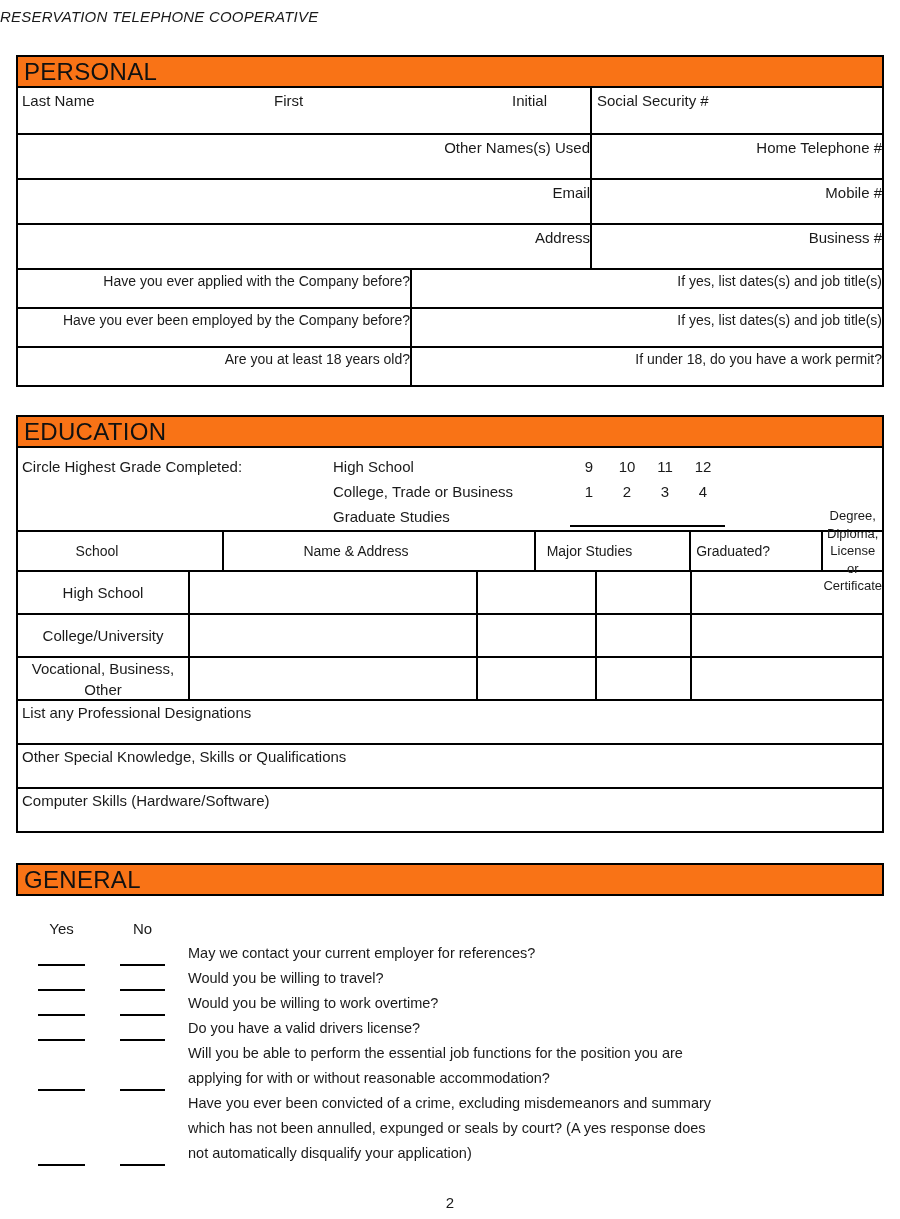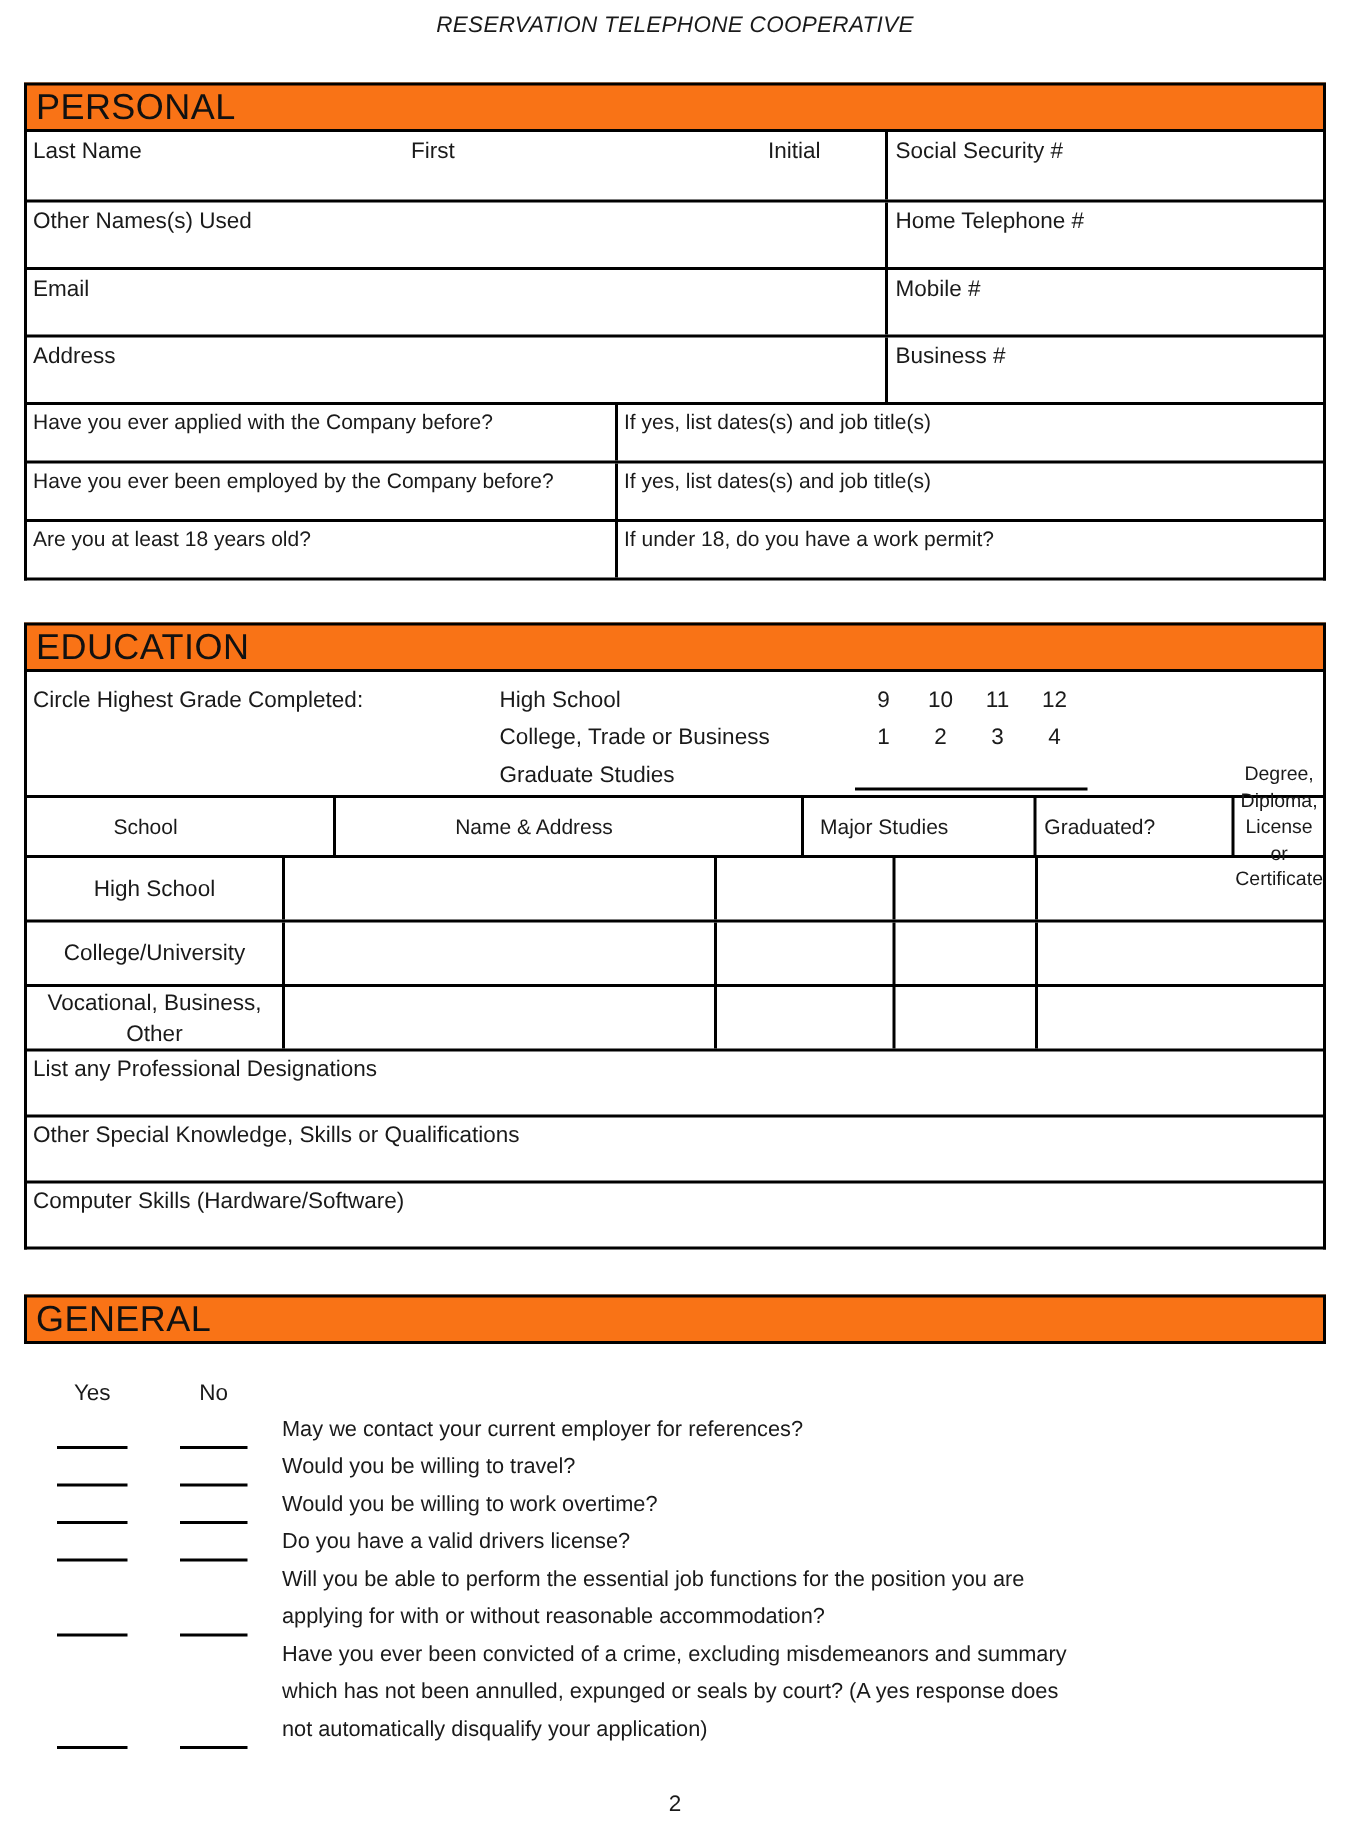--- a/index.html
+++ b/index.html
@@ -3,38 +3,38 @@
 <meta charset="utf-8">
 <style>
   html,body { margin:0; padding:0; background:#ffffff; }
   body {
     width:900px; height:1219px; position:relative;
     font-family:"Liberation Sans", sans-serif;
     color:#1a1a1a;
   }
   .doc-title {
     position:absolute; top:8px; left:0; width:100%;
-    text-align:center; font-style:italic; font-size:15px; letter-spacing:0.2px;
+    text-align:left; font-style:italic; font-size:15px; letter-spacing:0.2px;
   }
   .section { position:absolute; left:16px; width:868px; box-sizing:border-box; }
   #personal-section { top:55px; }
   #education-section { top:415px; }
   #general-section { top:863px; }
 
   .section-bar {
     height:33px; background:#f97316; border:2px solid #000;
     box-sizing:border-box; display:flex; align-items:center;
     padding-left:6px; font-size:24px; color:#111; letter-spacing:0.3px;
   }
 
   .box { border:2px solid #000; border-top:none; box-sizing:border-box; }
 
   
   .prow { display:flex; box-sizing:border-box; }
-  .prow.bordered { border-top:2px solid #000; }
+  .prow.bordered { border-top:2px solid #000;text-align:right; }
   .row-tall { height:45px; }
   .row-q { height:39px; }
   .name-cell {
     position:relative; width:574px; border-right:2px solid #000;
     box-sizing:border-box; font-size:15px;
   }
   .name-cell .lbl { position:absolute; top:4px; }
   .lbl-last { left:4px; } .lbl-first { left:256px; } .lbl-initial { left:494px; }
   .cell-right1 { flex:1; padding:4px 0 0 5px; font-size:15px; }
   .cell-left  { flex:1; padding:4px 0 0 4px; font-size:15px; }

